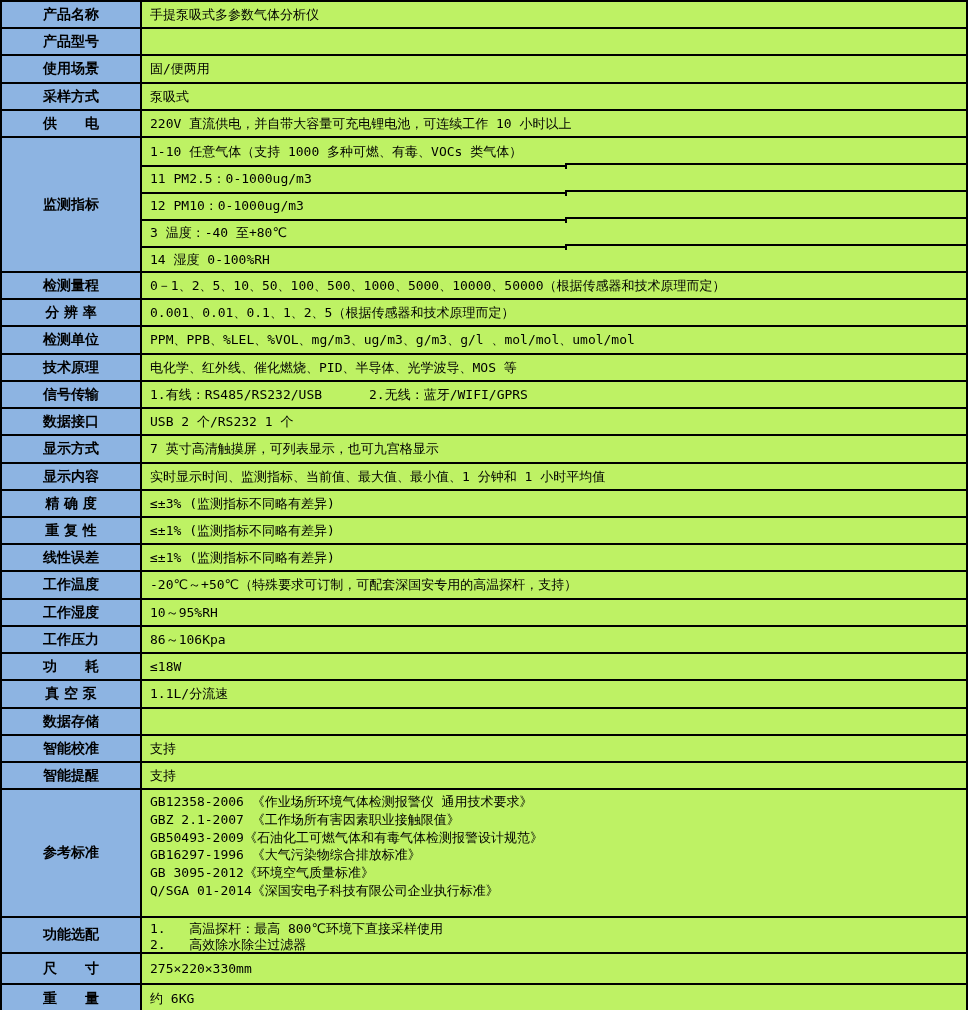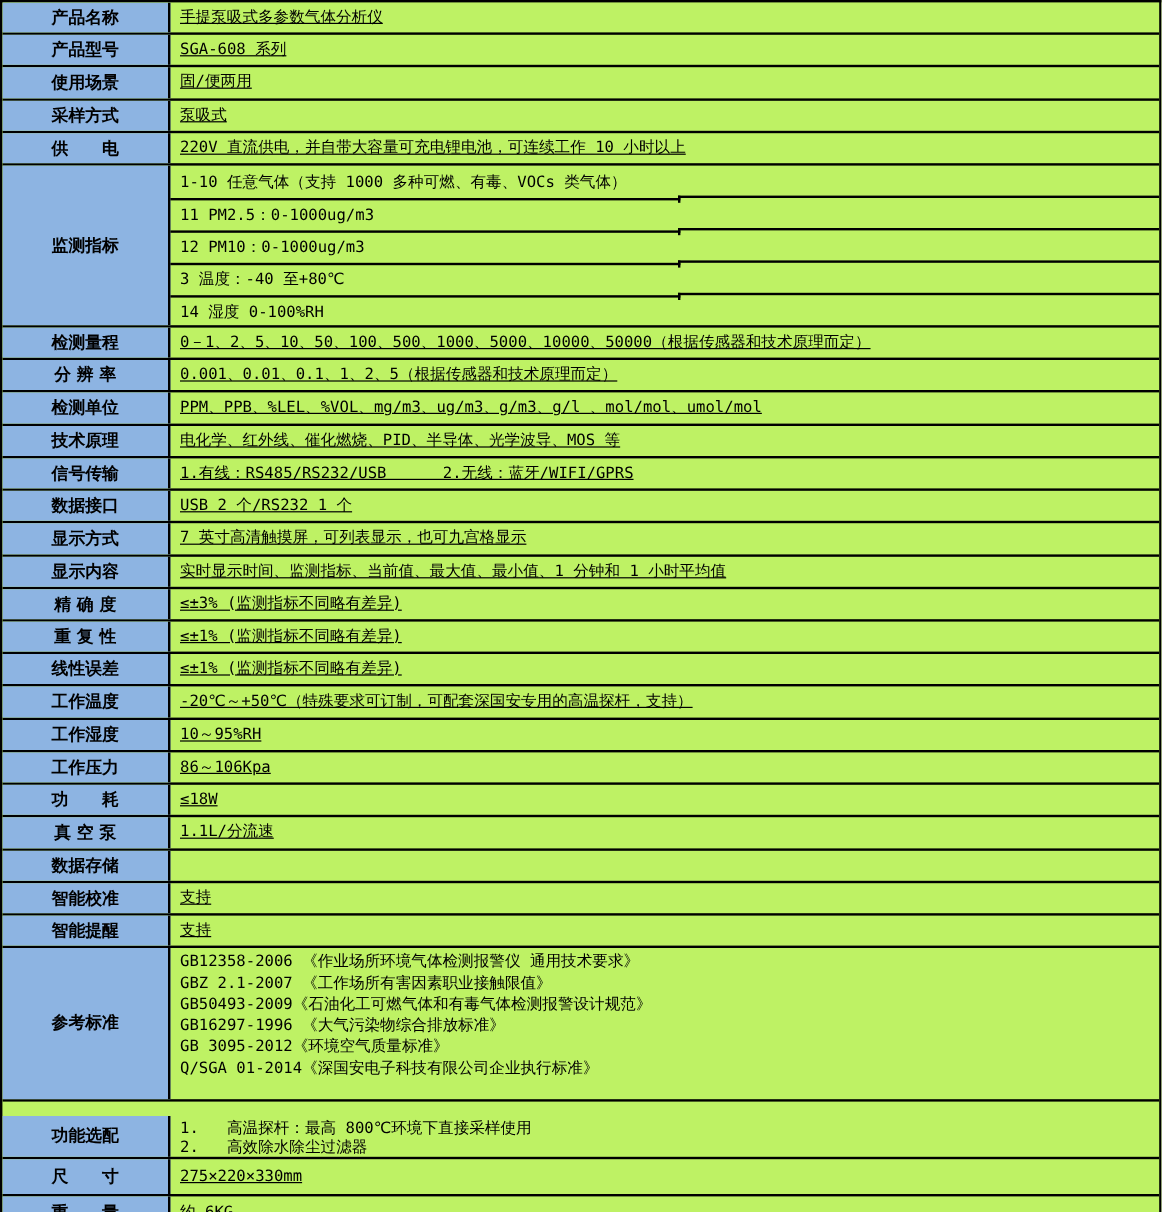--- a/index.html
+++ b/index.html
@@ -12,41 +12,40 @@
   .spec-table {
     width:968px; height:1010px;
     border:2px solid #000; border-bottom:none;
     overflow:hidden;
     background:#bef264;
   }
   .row { display:flex; width:100%; border-bottom:2px solid #000; }
   .h27 { height:27px; }
   .h28 { height:28px;text-align:center; }
   .h31 { height:31px; }
-  .h36 { height:36px;margin-top:12px; }
+  .h36 { height:36px; }
   .h135 { height:135px; }
   .h128 { height:128px; }
   .last { border-bottom:none; }
   .lbl {
     width:140px; min-width:140px;
     background:#8DB4E2;
     border-right:2px solid #000;
     display:flex; align-items:center; justify-content:center;
     font-weight:bold; font-size:14px;
     white-space:pre;
   }
   .val {
     flex:1;
     display:flex; align-items:center;
     padding:0 6px 0 8px;
     font-size:13px;
     white-space:pre-wrap;
     font-family:"DejaVu Sans Mono","DejaVu Sans",sans-serif;
     line-height:16px;
-    text-decoration:underline;
   }
   
   .m-val { flex:1; position:relative; }
   .m-item {
     height:27px;
     display:flex; align-items:center;
     padding-left:8px;
     font-size:13px;
     white-space:pre-wrap;
     font-family:"DejaVu Sans Mono","DejaVu Sans",sans-serif;
@@ -70,21 +69,20 @@
 
 <div class="spec-table">
 
   <div class="row h27">
     <div class="lbl">产品名称</div>
     <div class="val">手提泵吸式多参数气体分析仪</div>
   </div>
 
   <div class="row h27">
     <div class="lbl">产品型号</div>
-    <div class="val">SGA-608 系列</div>
   </div>
 
   <div class="row h28">
     <div class="lbl">使用场景</div>
     <div class="val">固/便两用</div>
   </div>
 
   <div class="row h27">
     <div class="lbl">采样方式</div>
     <div class="val">泵吸式</div>

